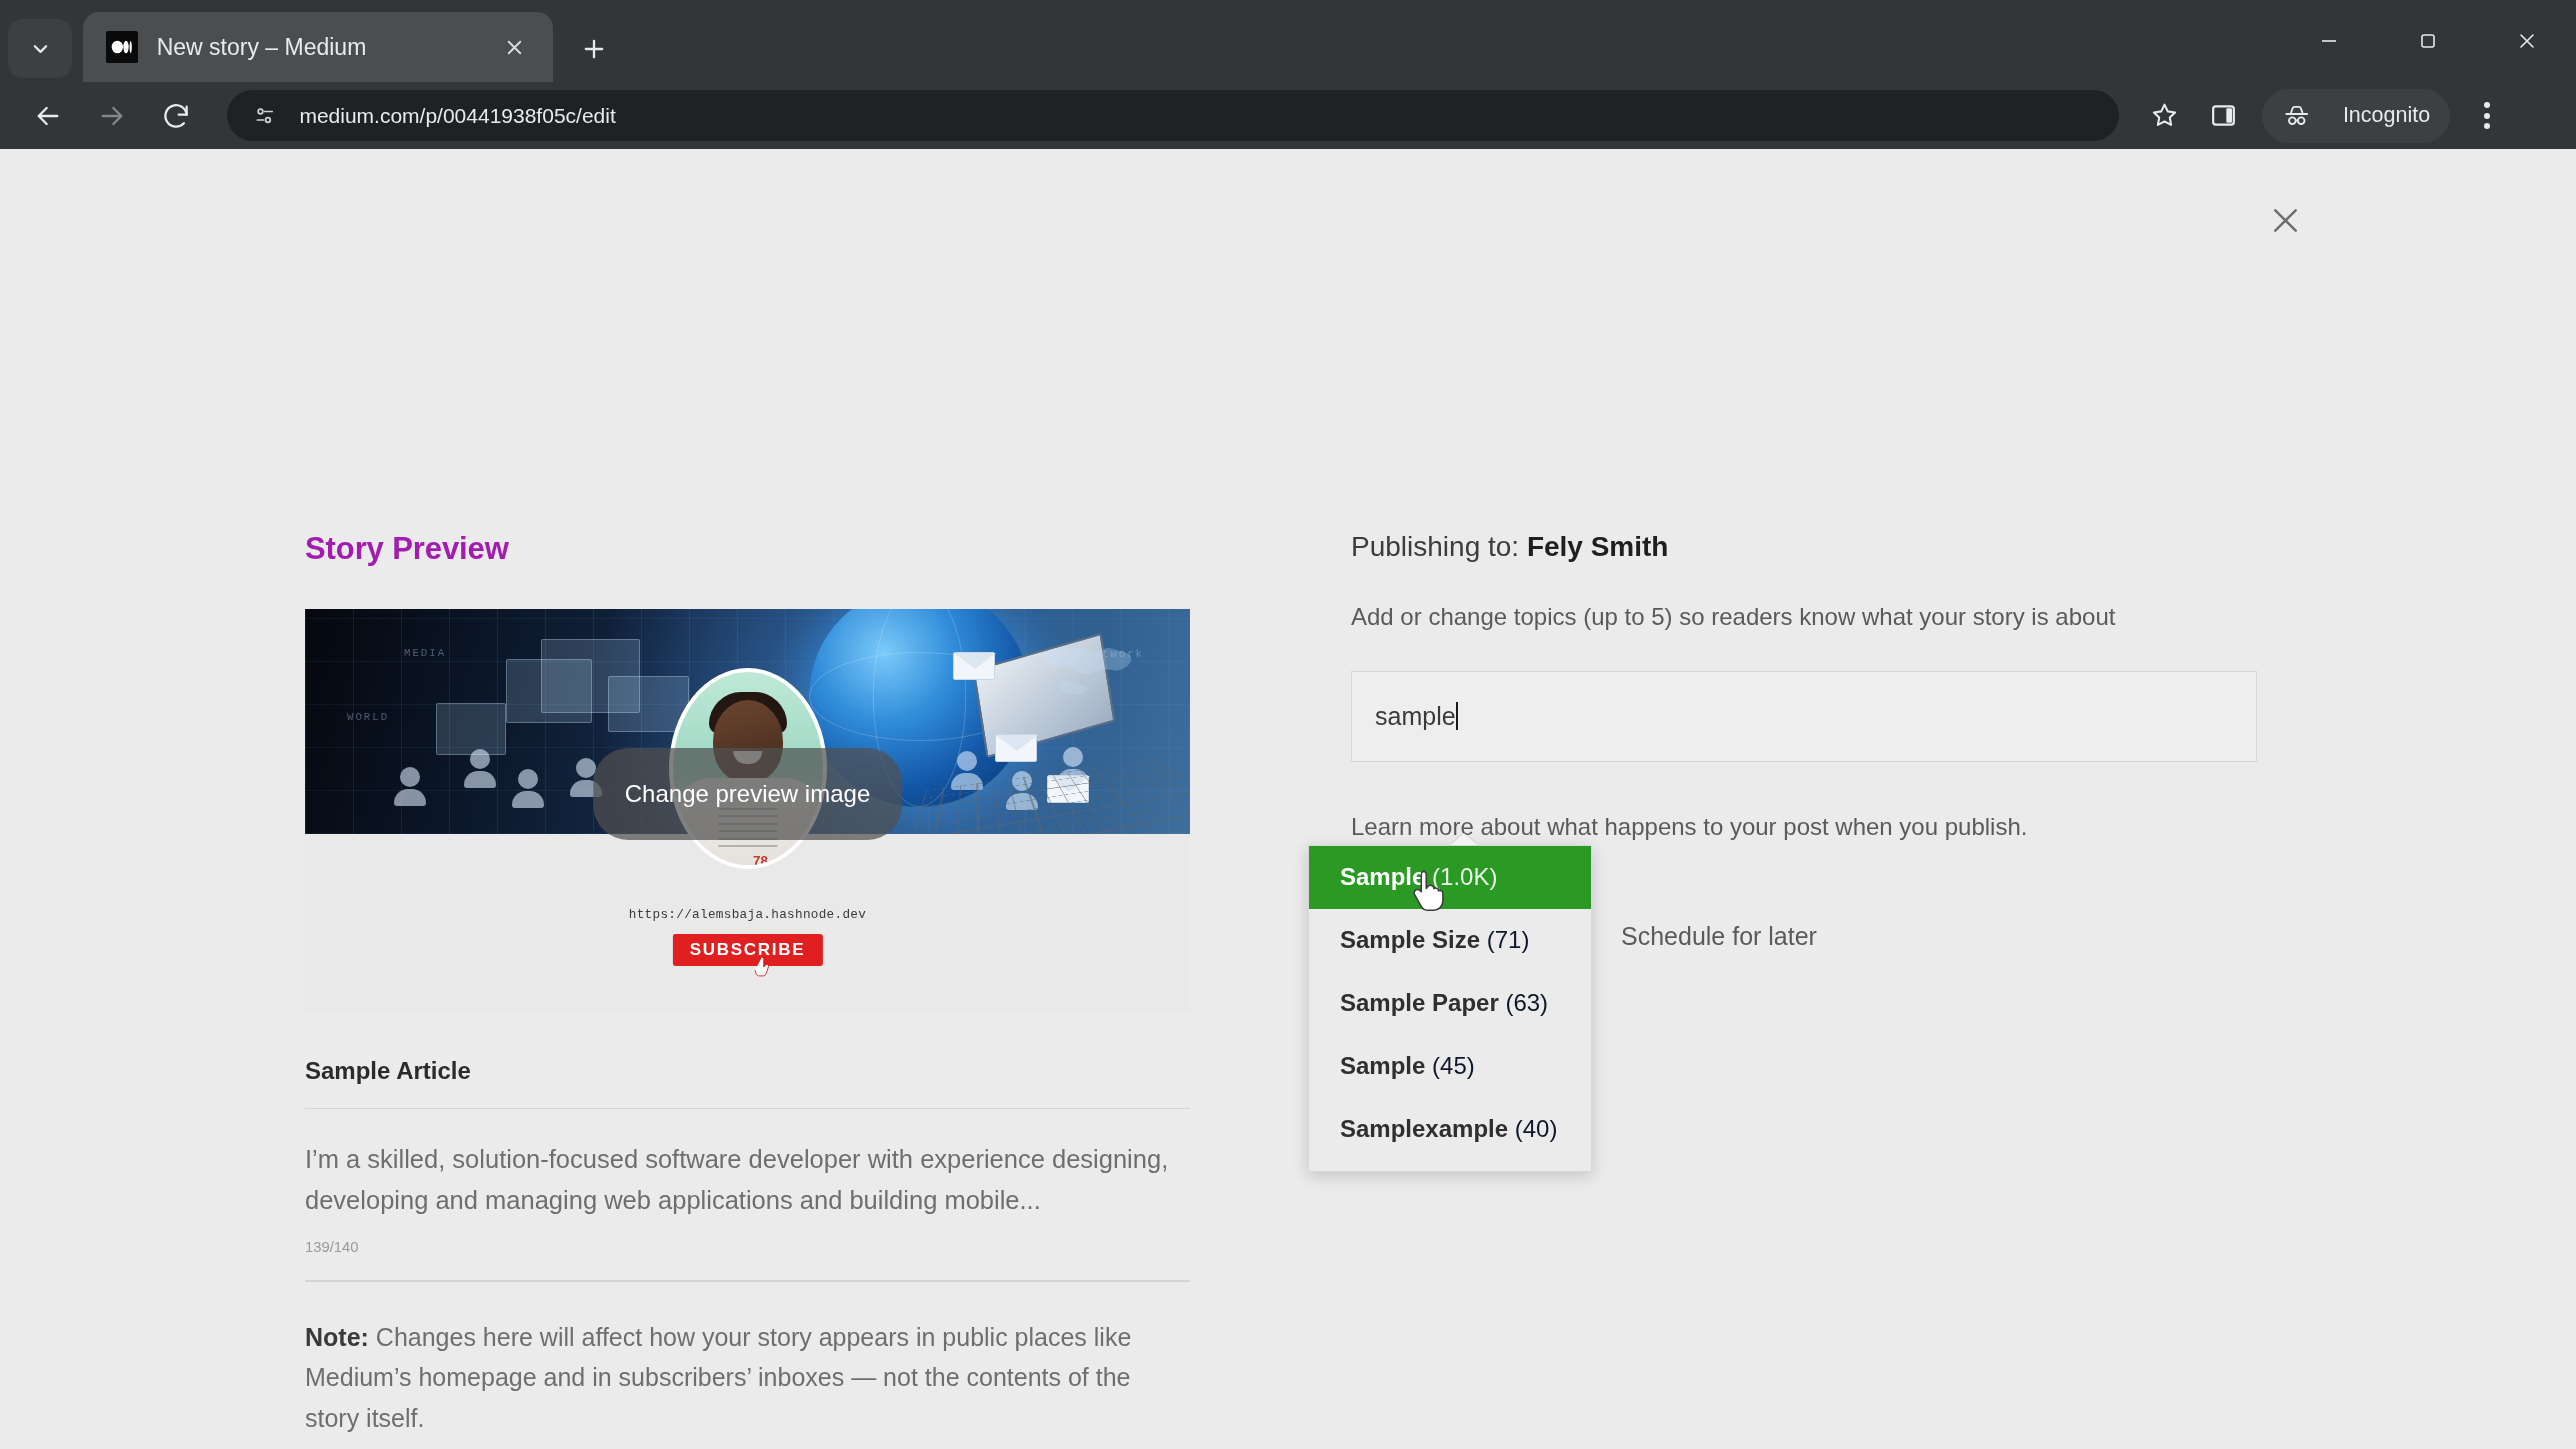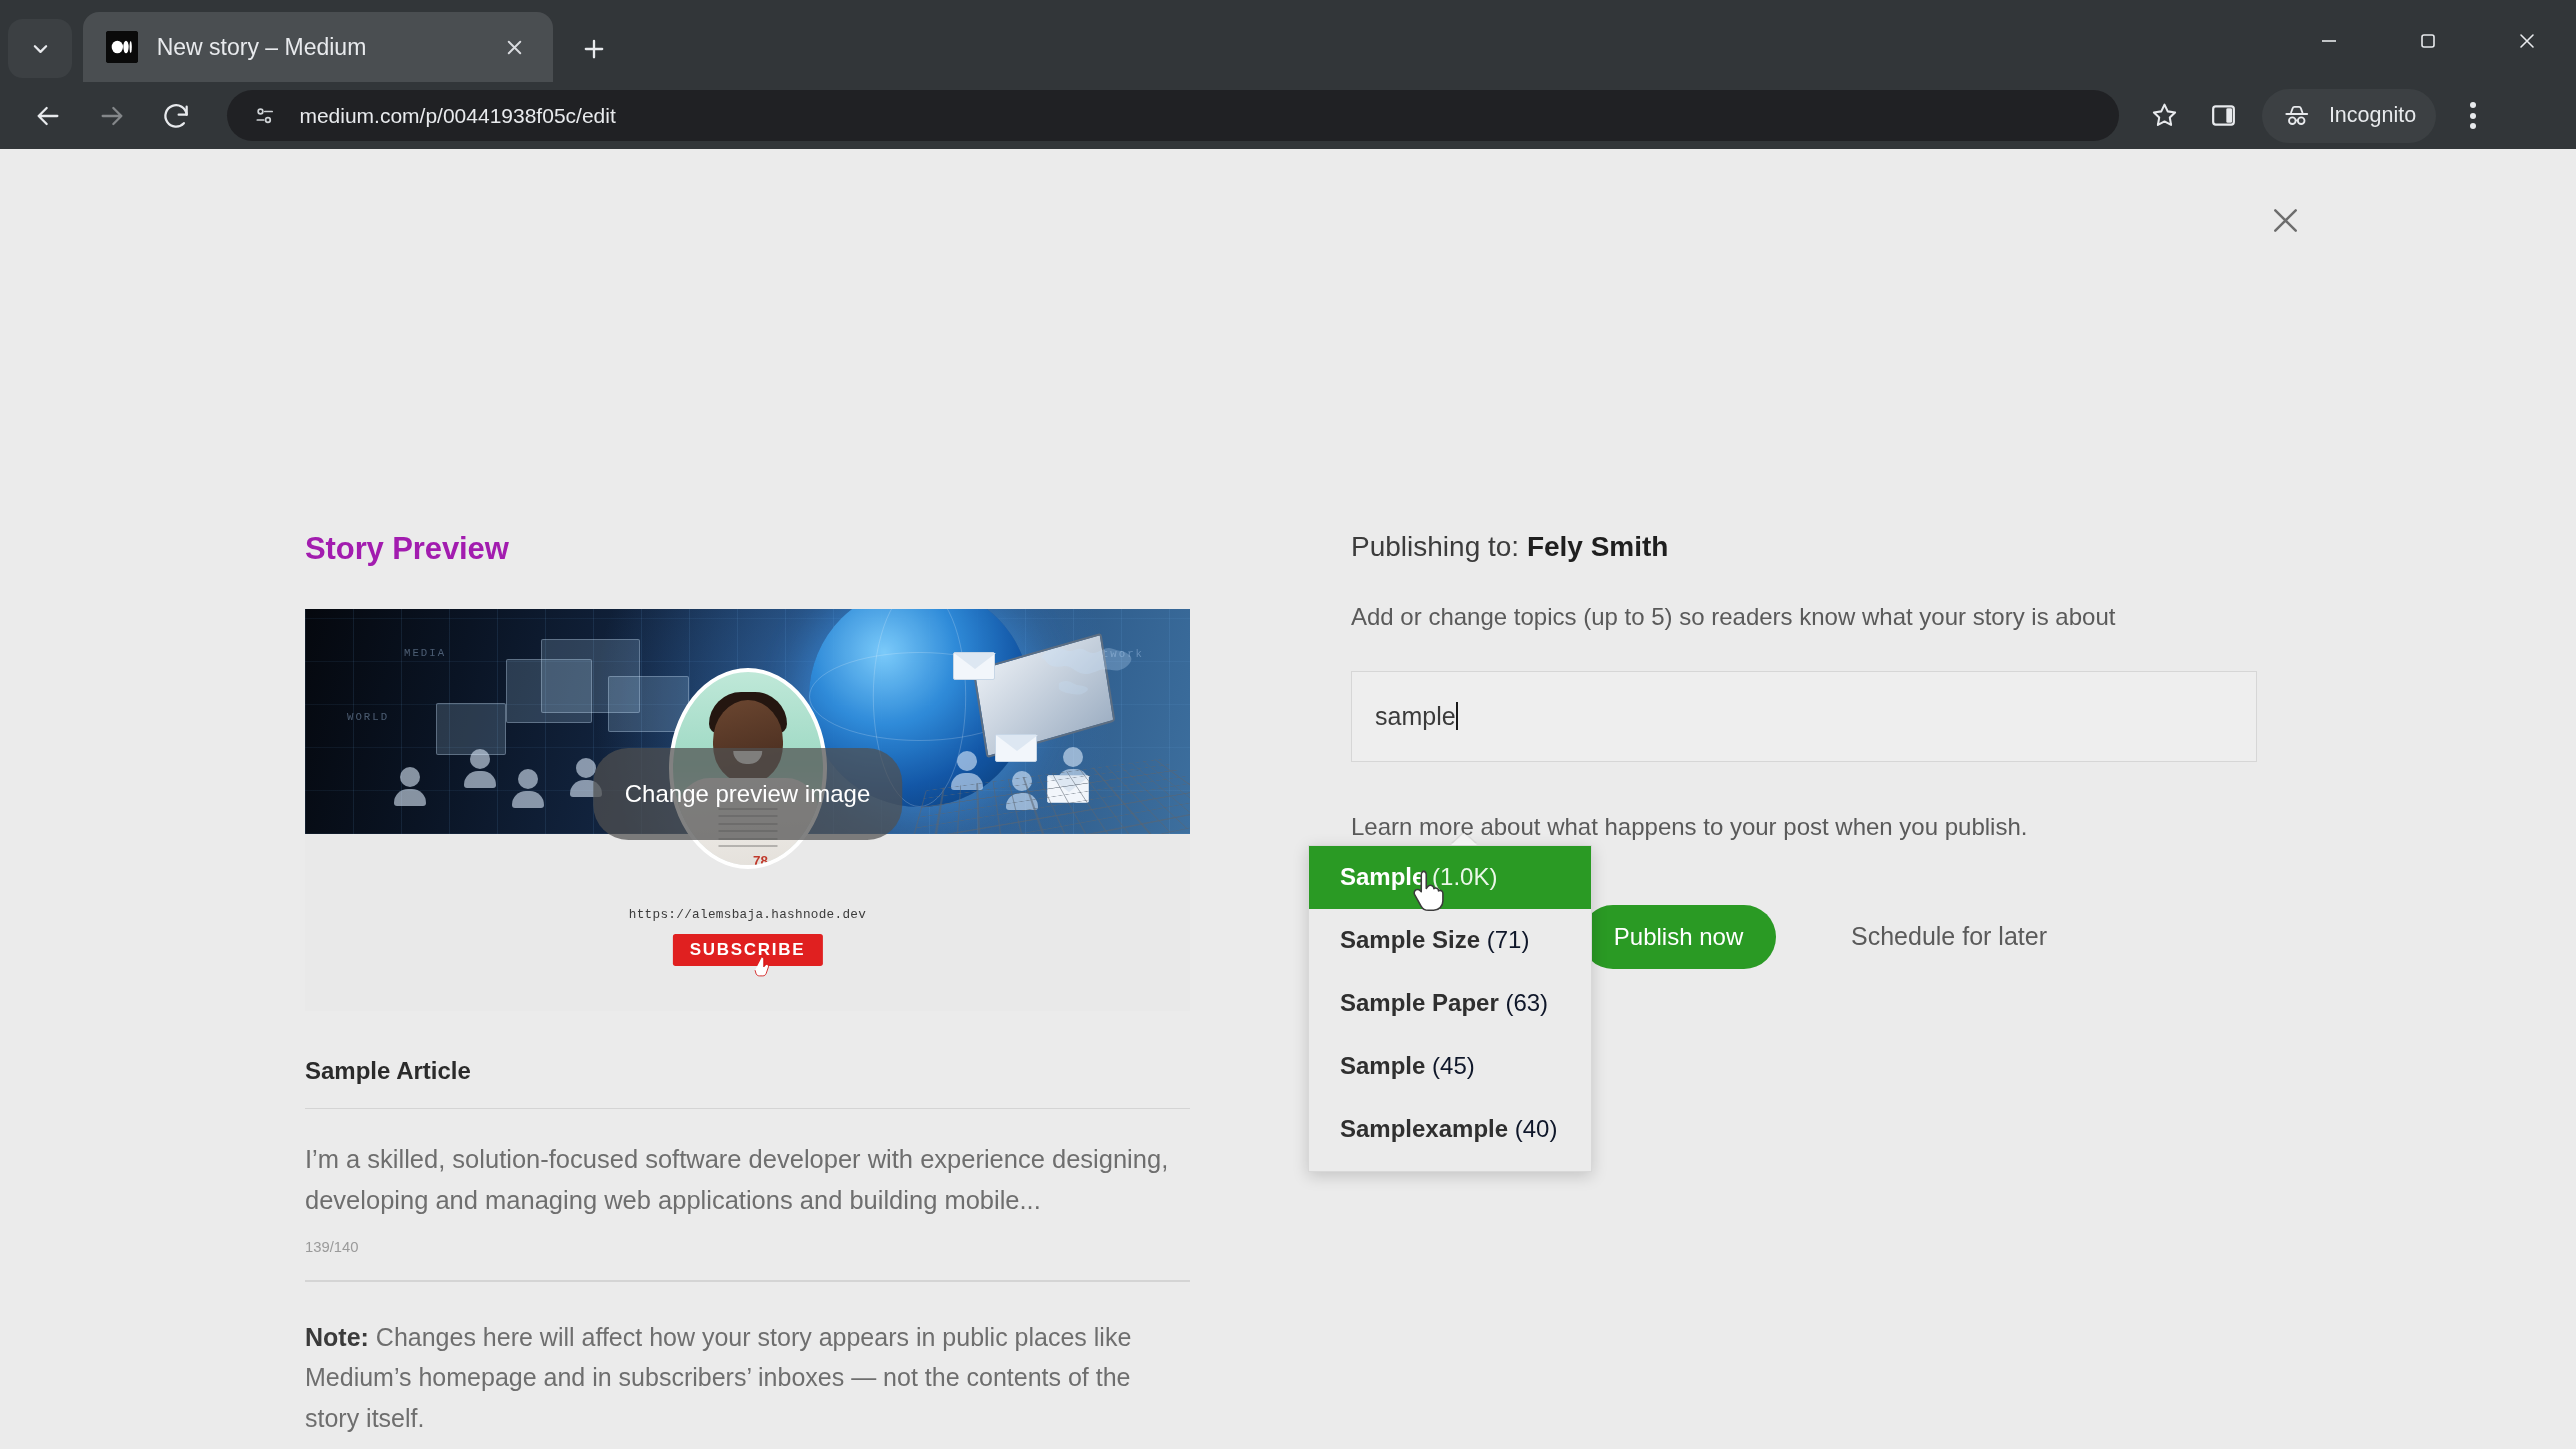--- a/index.html
+++ b/index.html
@@ -170,21 +170,21 @@
     align-items: center;
     padding: 0 20px;
     margin: 0 9.4px;
     cursor: pointer;
     flex: 0 0 auto;
   }
   .incognito-pill svg { width: 29.5px; height: 29.5px; flex: 0 0 auto; }
   .incognito-label {
     color: #e8eaed;
     font-size: 21.5px;
-    margin-left: 17px;
+    margin-left: 31px;
     white-space: nowrap;
   }
 
   .menu-dots {
     width: 54px; height: 59px;
     display: flex; flex-direction: column;
     align-items: center; justify-content: center;
     gap: 4.7px;
     cursor: pointer;
     flex: 0 0 auto;
@@ -534,21 +534,20 @@
   .learn-line {
     margin-top: 51px;
     font-size: 24px;
     color: #5a5a5a;
   }
 
   .publish-row {
     margin-top: 64px;
     display: flex;
     align-items: center;
-    justify-content: center;
   }
   .publish-btn {
     width: 195px;
     height: 64px;
     border-radius: 32px;
     background: #2a9a24;
     color: #fff;
     font-size: 24px;
     display: flex;
     align-items: center;

